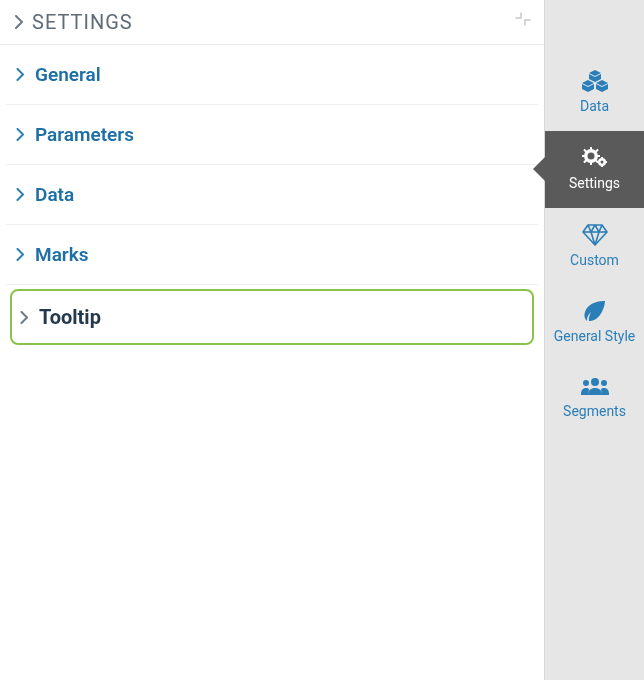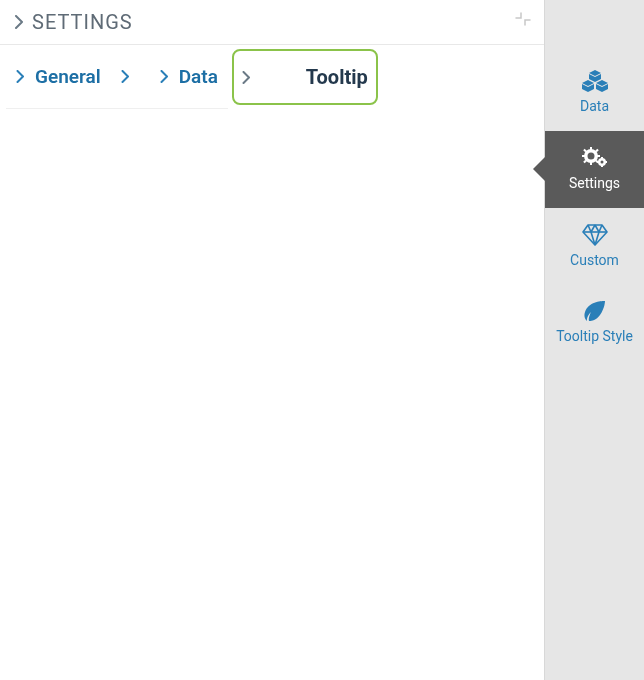--- a/index.html
+++ b/index.html
@@ -43,21 +43,21 @@
     .collapse-btn {
       position: absolute;
       right: 12px;
       top: 10px;
       color: #c7c7c7;
       cursor: pointer;
       display: flex;
     }
     .section-list {
       display: flex;
-      flex-direction: row;
+      flex-direction: column;
       padding: 0 6px;
     }
     .section-item {
       display: flex;
       align-items: center;
       padding: 18px 10px;
       border-bottom: 1px solid #efefef;
       cursor: pointer;
     }
     .section-item .chevron {
@@ -69,21 +69,20 @@
     .section-item .label {
       color: #1d6fa5;
       font-size: 19px;
       font-weight: 600;
     }
     .section-item.highlighted {
       border: 2px solid #8bc34a;
       border-radius: 8px;
       margin: 4px;
       padding: 14px 8px;
-      gap: 45px;
     }
     .section-item.highlighted .label {
       color: #24394d;
       font-size: 20px;
       font-weight: 700;
     }
     .section-item.highlighted .chevron {
       color: #6b7a86;
     }
     .right-rail {
@@ -165,31 +164,40 @@
       </span>
       <span class="label">General</span>
     </div>
 
     <div class="section-item">
       <span class="chevron">
         <svg width="9" height="13" viewBox="0 0 9 13">
             <path d="M1.5 1 L7 6.5 L1.5 12" stroke="currentColor" stroke-width="2" fill="none" stroke-linecap="round" stroke-linejoin="round"></path>
           </svg>
       </span>
+      <span class="label">Parameters</span>
     </div>
 
     <div class="section-item">
       <span class="chevron">
         <svg width="9" height="13" viewBox="0 0 9 13">
             <path d="M1.5 1 L7 6.5 L1.5 12" stroke="currentColor" stroke-width="2" fill="none" stroke-linecap="round" stroke-linejoin="round"></path>
           </svg>
       </span>
       <span class="label">Data</span>
     </div>
 
+    <div class="section-item">
+      <span class="chevron">
+        <svg width="9" height="13" viewBox="0 0 9 13">
+            <path d="M1.5 1 L7 6.5 L1.5 12" stroke="currentColor" stroke-width="2" fill="none" stroke-linecap="round" stroke-linejoin="round"></path>
+          </svg>
+      </span>
+      <span class="label">Marks</span>
+    </div>
 
     <div class="section-item highlighted">
       <span class="chevron">
         <svg width="9" height="13" viewBox="0 0 9 13">
             <path d="M1.5 1 L7 6.5 L1.5 12" stroke="currentColor" stroke-width="2" fill="none" stroke-linecap="round" stroke-linejoin="round"></path>
           </svg>
       </span>
       <span class="label">Tooltip</span>
     </div>
   </div>
@@ -245,17 +253,30 @@
     </span>
     <span class="label">Custom</span>
   </div>
 
   <div class="rail-tab">
     <span class="icon">
       <svg width="24" height="22" viewBox="0 0 24 22" fill="currentColor">
         <path d="M22 1 C22 1 6 0 2 12 C0 18 4 21 4 21 C4 21 3 17 8 12 C8 12 5 18 6 21 C6 21 12 22 17 15 C22 8 22 1 22 1 Z"></path>
       </svg>
     </span>
-    <span class="label">Tooltip Style</span>
-  </div>
-
+    <span class="label">General Style</span>
+  </div>
+
+  <div class="rail-tab">
+    <span class="icon">
+      <svg width="28" height="20" viewBox="0 0 28 20" fill="currentColor">
+        <circle cx="14" cy="5" r="4"></circle>
+        <path d="M7 18 C7 13 10 11 14 11 C18 11 21 13 21 18 Z"></path>
+        <circle cx="5" cy="6" r="3"></circle>
+        <path d="M0 17 C0 13 2 11 5 11 C6.5 11 7.5 11.5 8 12 L7 18 L0 18 Z"></path>
+        <circle cx="23" cy="6" r="3"></circle>
+        <path d="M28 17 C28 13 26 11 23 11 C21.5 11 20.5 11.5 20 12 L21 18 L28 18 Z"></path>
+      </svg>
+    </span>
+    <span class="label">Segments</span>
+  </div>
 
 </div>
 
 </body></html>

